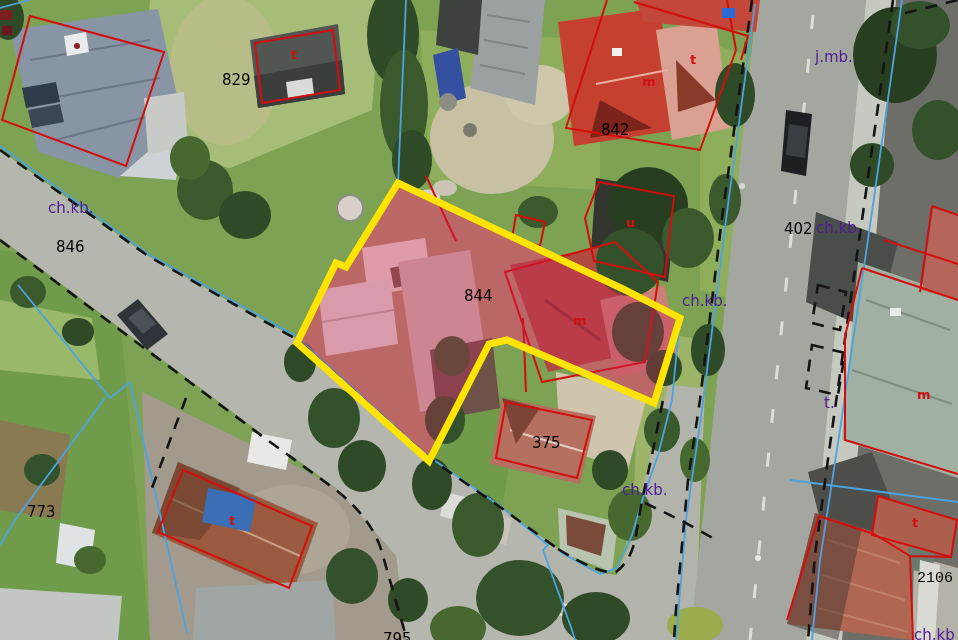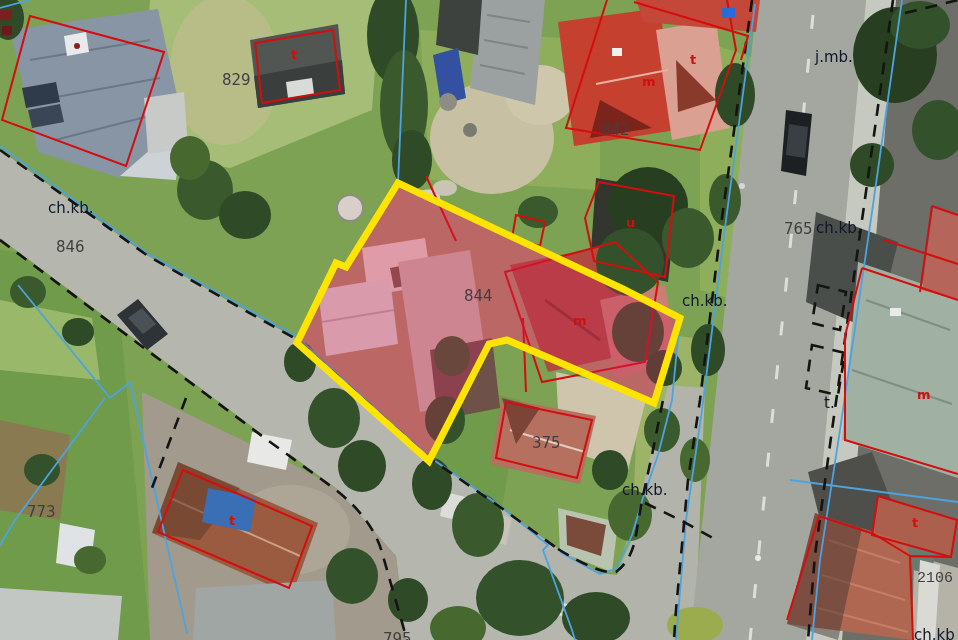--- a/index.html
+++ b/index.html
@@ -3,22 +3,22 @@
 <meta charset="utf-8">
 <style>
   html,body{margin:0;padding:0;background:#222;}
   #stage{
     position:relative;width:958px;height:640px;overflow:hidden;
     font-family:"DejaVu Sans",sans-serif;background:#7da253;
   }
   #basemap{position:absolute;left:0;top:0;}
   #label-layer{position:absolute;left:0;top:0;width:100%;height:100%;pointer-events:none;}
   .map-label{position:absolute;white-space:nowrap;line-height:1;}
-  .parcel-number{color:#404040;font-size:15px;font-weight:normal;}
-  .landuse-label{color:#0f172a;font-size:15px;}
+  .parcel-number{color:#000000;font-size:15px;font-weight:normal;}
+  .landuse-label{color:#4c1d95;font-size:15px;}
   .building-letter{color:#d01010;font-size:13px;font-weight:bold;}
 </style>
 </head>
 <body>
 
 <div id="stage">
 <svg id="basemap" width="958" height="640" viewBox="0 0 958 640" xmlns="http://www.w3.org/2000/svg">
 
   <rect x="0" y="0" width="958" height="640" fill="#7da253"></rect>
 
@@ -268,21 +268,21 @@
     <circle cx="470" cy="130" r="7" fill="#7a7a70"></circle>
   </g>
 </svg>
 
 <div id="label-layer">
       <span class="map-label parcel-number" style="left: 222px; top: 73px;">829</span>
       <span class="map-label parcel-number" style="left: 56px; top: 240px; text-align: center;">846</span>
       <span class="map-label parcel-number" style="left: 577px; top: 123px; margin-left: 24px;">842</span>
       <span class="map-label parcel-number" style="left: 464px; top: 289px;">844</span>
       <span class="map-label parcel-number" style="left: 532px; top: 436px;">375</span>
-      <span class="map-label parcel-number" style="left: 784px; top: 222px;">765</span>
+      <span class="map-label parcel-number" style="left: 784px; top: 222px;">402</span>
       <span class="map-label parcel-number" style="left: 27px; top: 505px;">773</span>
       <span class="map-label parcel-number" style="left: 383px; top: 624px; margin-top: 8px;">795</span>
       <span class="map-label parcel-number" style="left: 917px; top: 571px; font-family: Liberation Mono, monospace;">2106</span>
       <span class="map-label landuse-label" style="left: 48px; top: 201px;">ch.kb.</span>
       <span class="map-label landuse-label" style="left: 815px; top: 50px;">j.mb.</span>
       <span class="map-label landuse-label" style="left: 816px; top: 221px;">ch.kb.</span>
       <span class="map-label landuse-label" style="left: 682px; top: 294px;">ch.kb.</span>
       <span class="map-label landuse-label" style="left: 622px; top: 483px;">ch.kb.</span>
       <span class="map-label landuse-label" style="left: 914px; top: 628px;">ch.kb</span>
       <span class="map-label landuse-label" style="left: 125px; top: 644px;">zw.</span>

